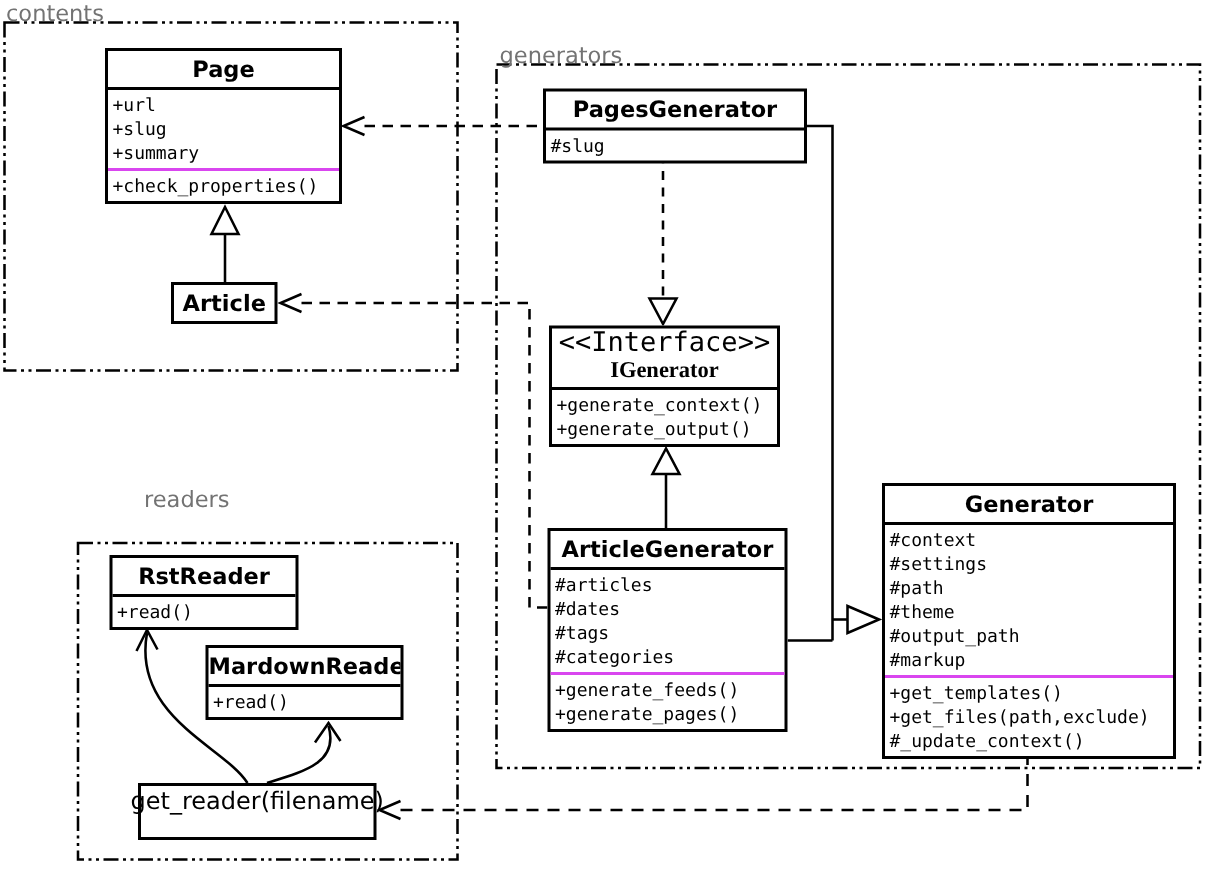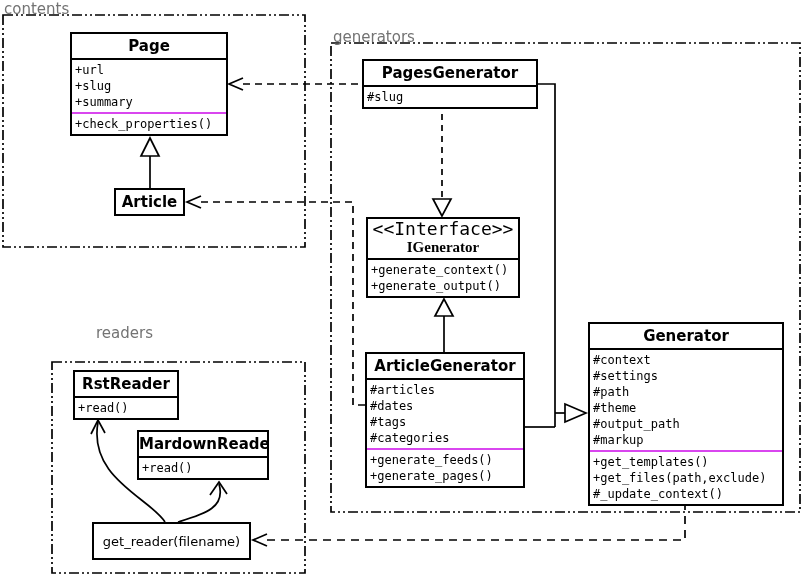--- a/index.html
+++ b/index.html
@@ -12,21 +12,21 @@
              font-family:"DejaVu Sans",sans-serif;white-space:nowrap;overflow:hidden;}
   .uml-title.with-sep{border-bottom:2px solid #000;}
   .uml-stereo{font-family:"DejaVu Sans Mono",monospace;font-weight:normal;font-size:18px;
               line-height:15px;text-align:center;padding-top:2px;}
   .uml-name2{font-weight:bold;font-size:15px;line-height:22px;text-align:center;font-family:Liberation Serif, serif;}
   .uml-members{padding:2px 3px;}
   .uml-members div{font-family:"DejaVu Sans Mono",monospace;font-size:12px;line-height:16px;
                    white-space:nowrap;overflow:hidden;}
   .uml-methods{border-top:2px solid #d946ef;}
   .fn-box{position:absolute;background:#fff;border:2px solid #000;box-sizing:border-box;
-          display:flex;align-items:center;justify-content:center;font-size:13px;white-space:nowrap;}
+          display:flex;justify-content:center;font-size:16px;white-space:nowrap;}
 </style>
 </head>
 <body>
 
 <div id="canvas">
 
   <svg id="wires" viewBox="0 0 803 579" xmlns="http://www.w3.org/2000/svg">
 
     <g stroke="#000" stroke-width="1.7" fill="none" stroke-dasharray="10,3,2,3,2,3">
       <rect x="3" y="15" width="302" height="232"></rect>
@@ -144,21 +144,21 @@
       <div>#dates</div>
       <div>#tags</div>
       <div>#categories</div>
     </div>
     <div class="uml-members uml-methods">
       <div>+generate_feeds()</div>
       <div>+generate_pages()</div>
     </div>
   </div>
 
-  <div class="uml-class" style="left:73px;top:370px;width:106px;">
+  <div class="uml-class" style="left:73px;top:370px;width:126px;">
     <div class="uml-title with-sep">RstReader</div>
     <div class="uml-members">
       <div>+read()</div>
     </div>
   </div>
 
   <div class="uml-class" style="left:137px;top:430px;width:132px;">
     <div class="uml-title with-sep">MardownReader</div>
     <div class="uml-members">
       <div>+read()</div>

